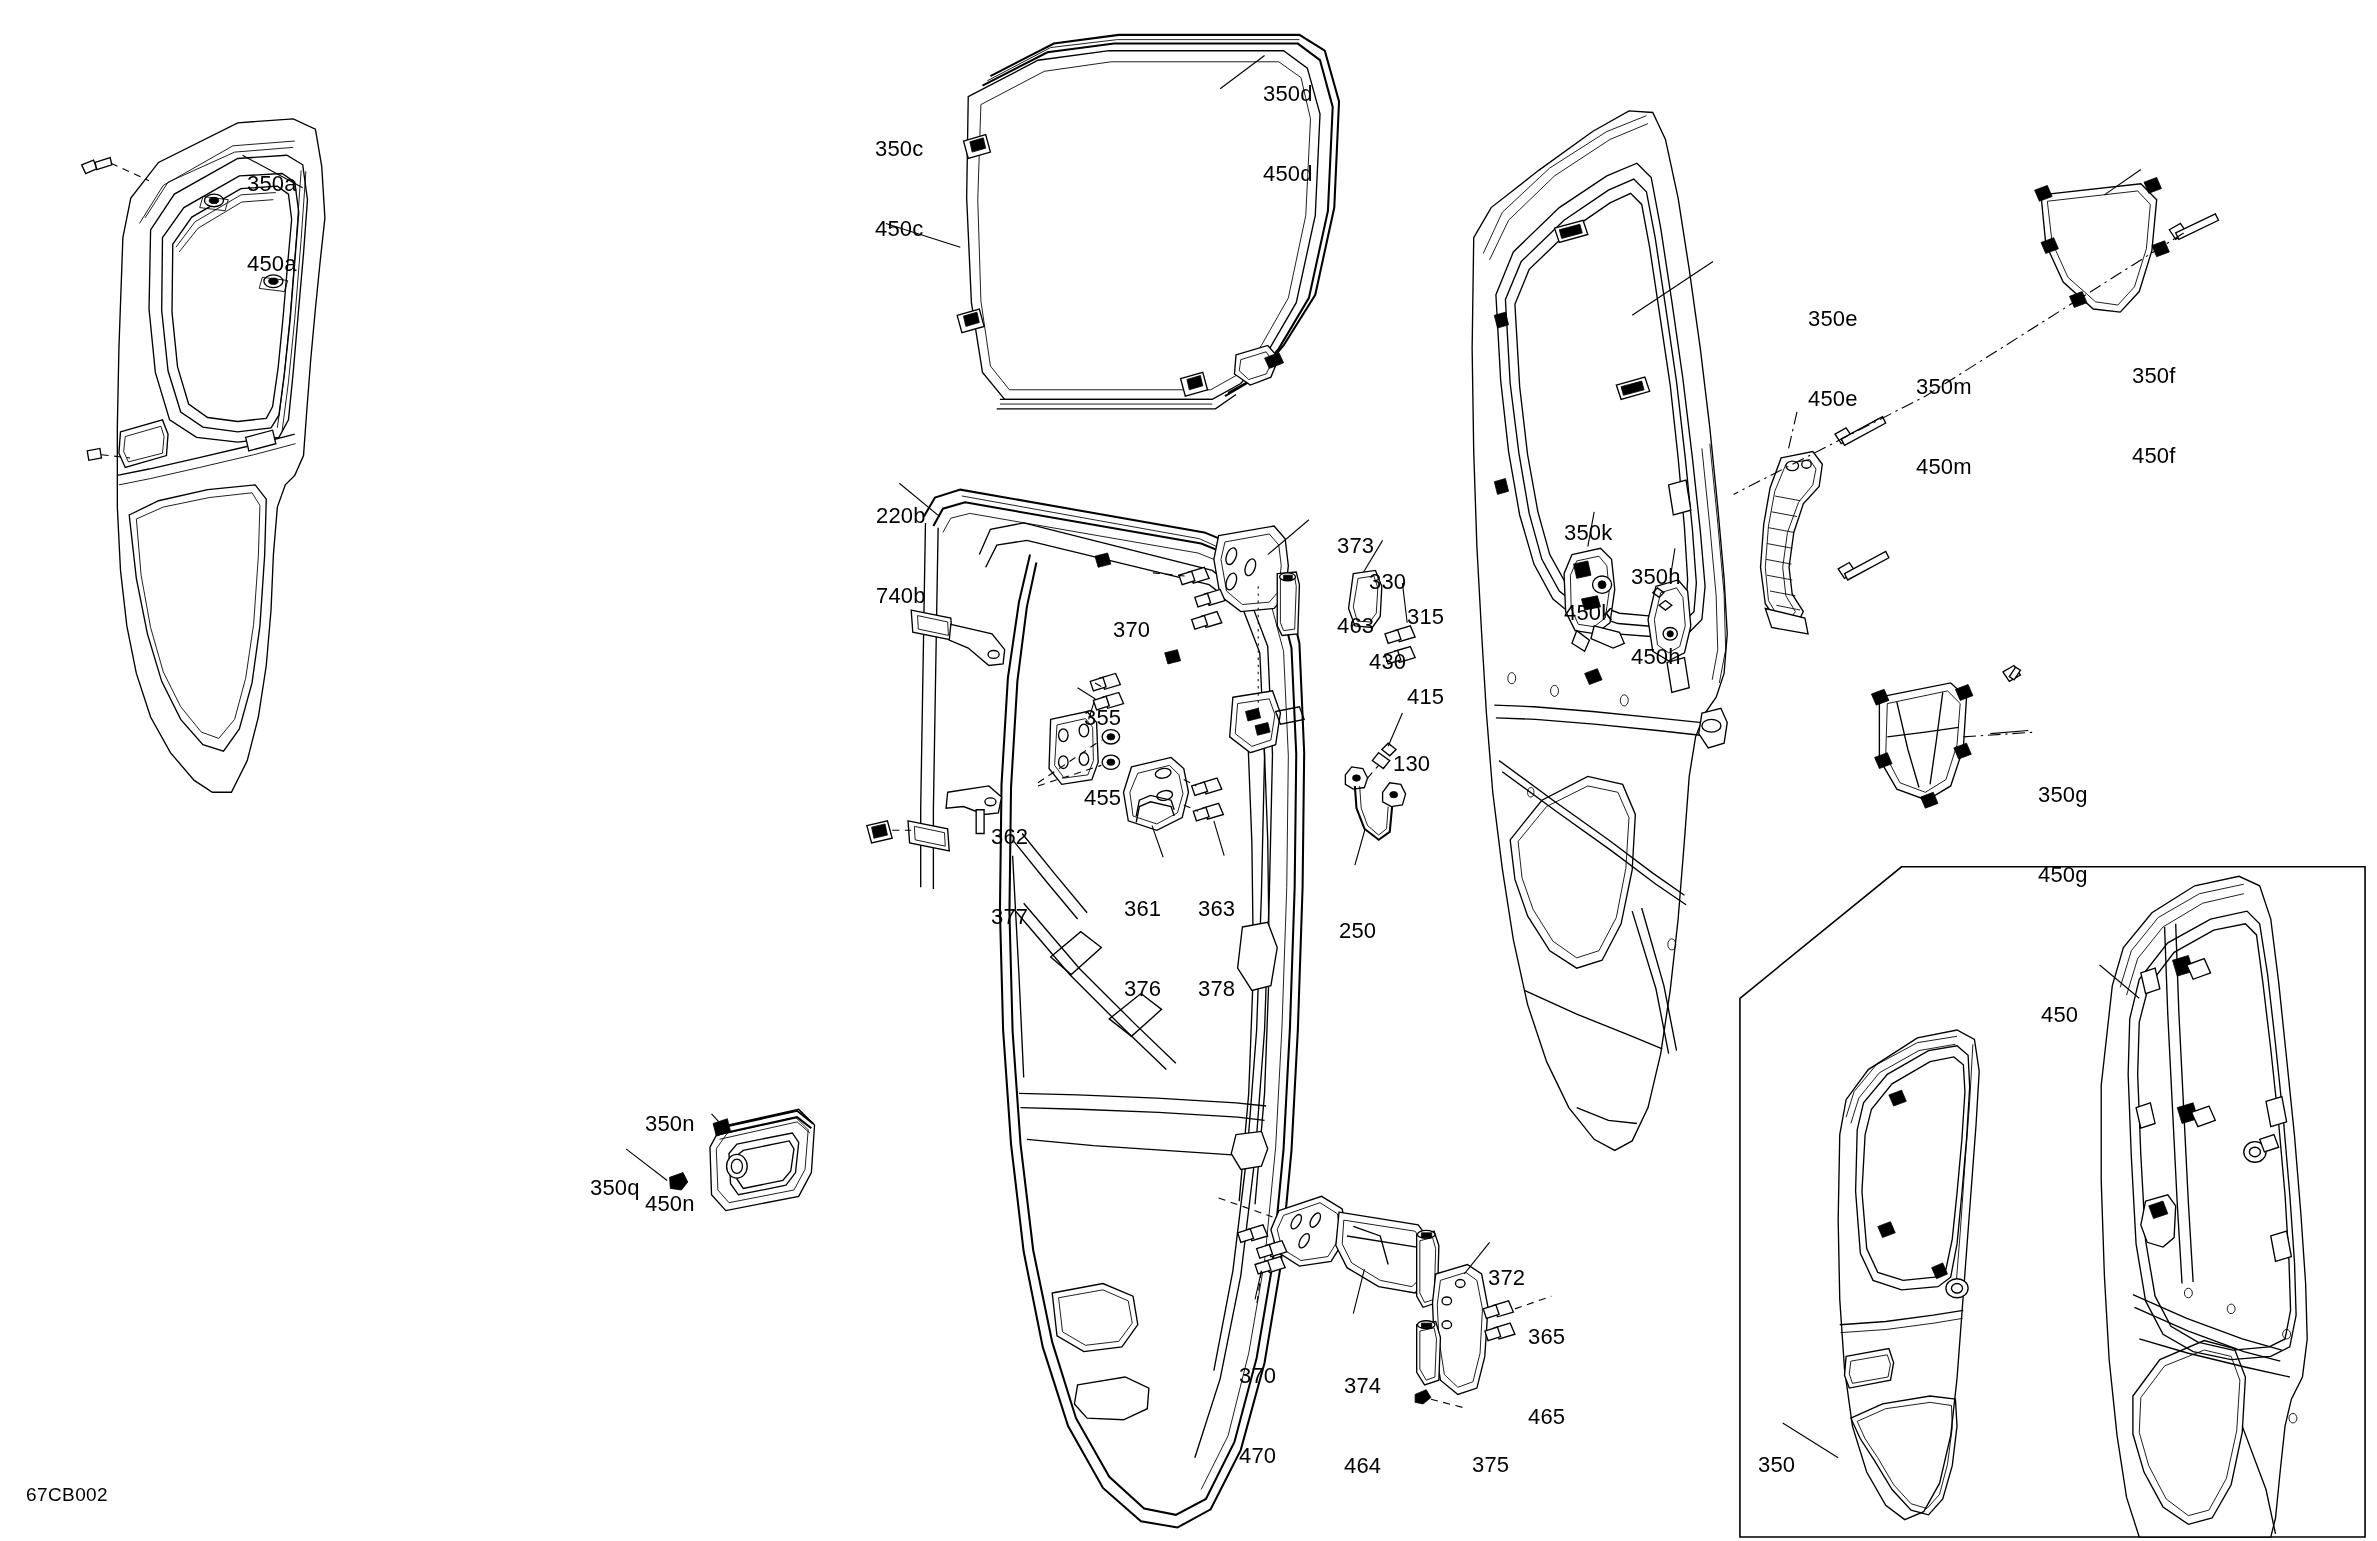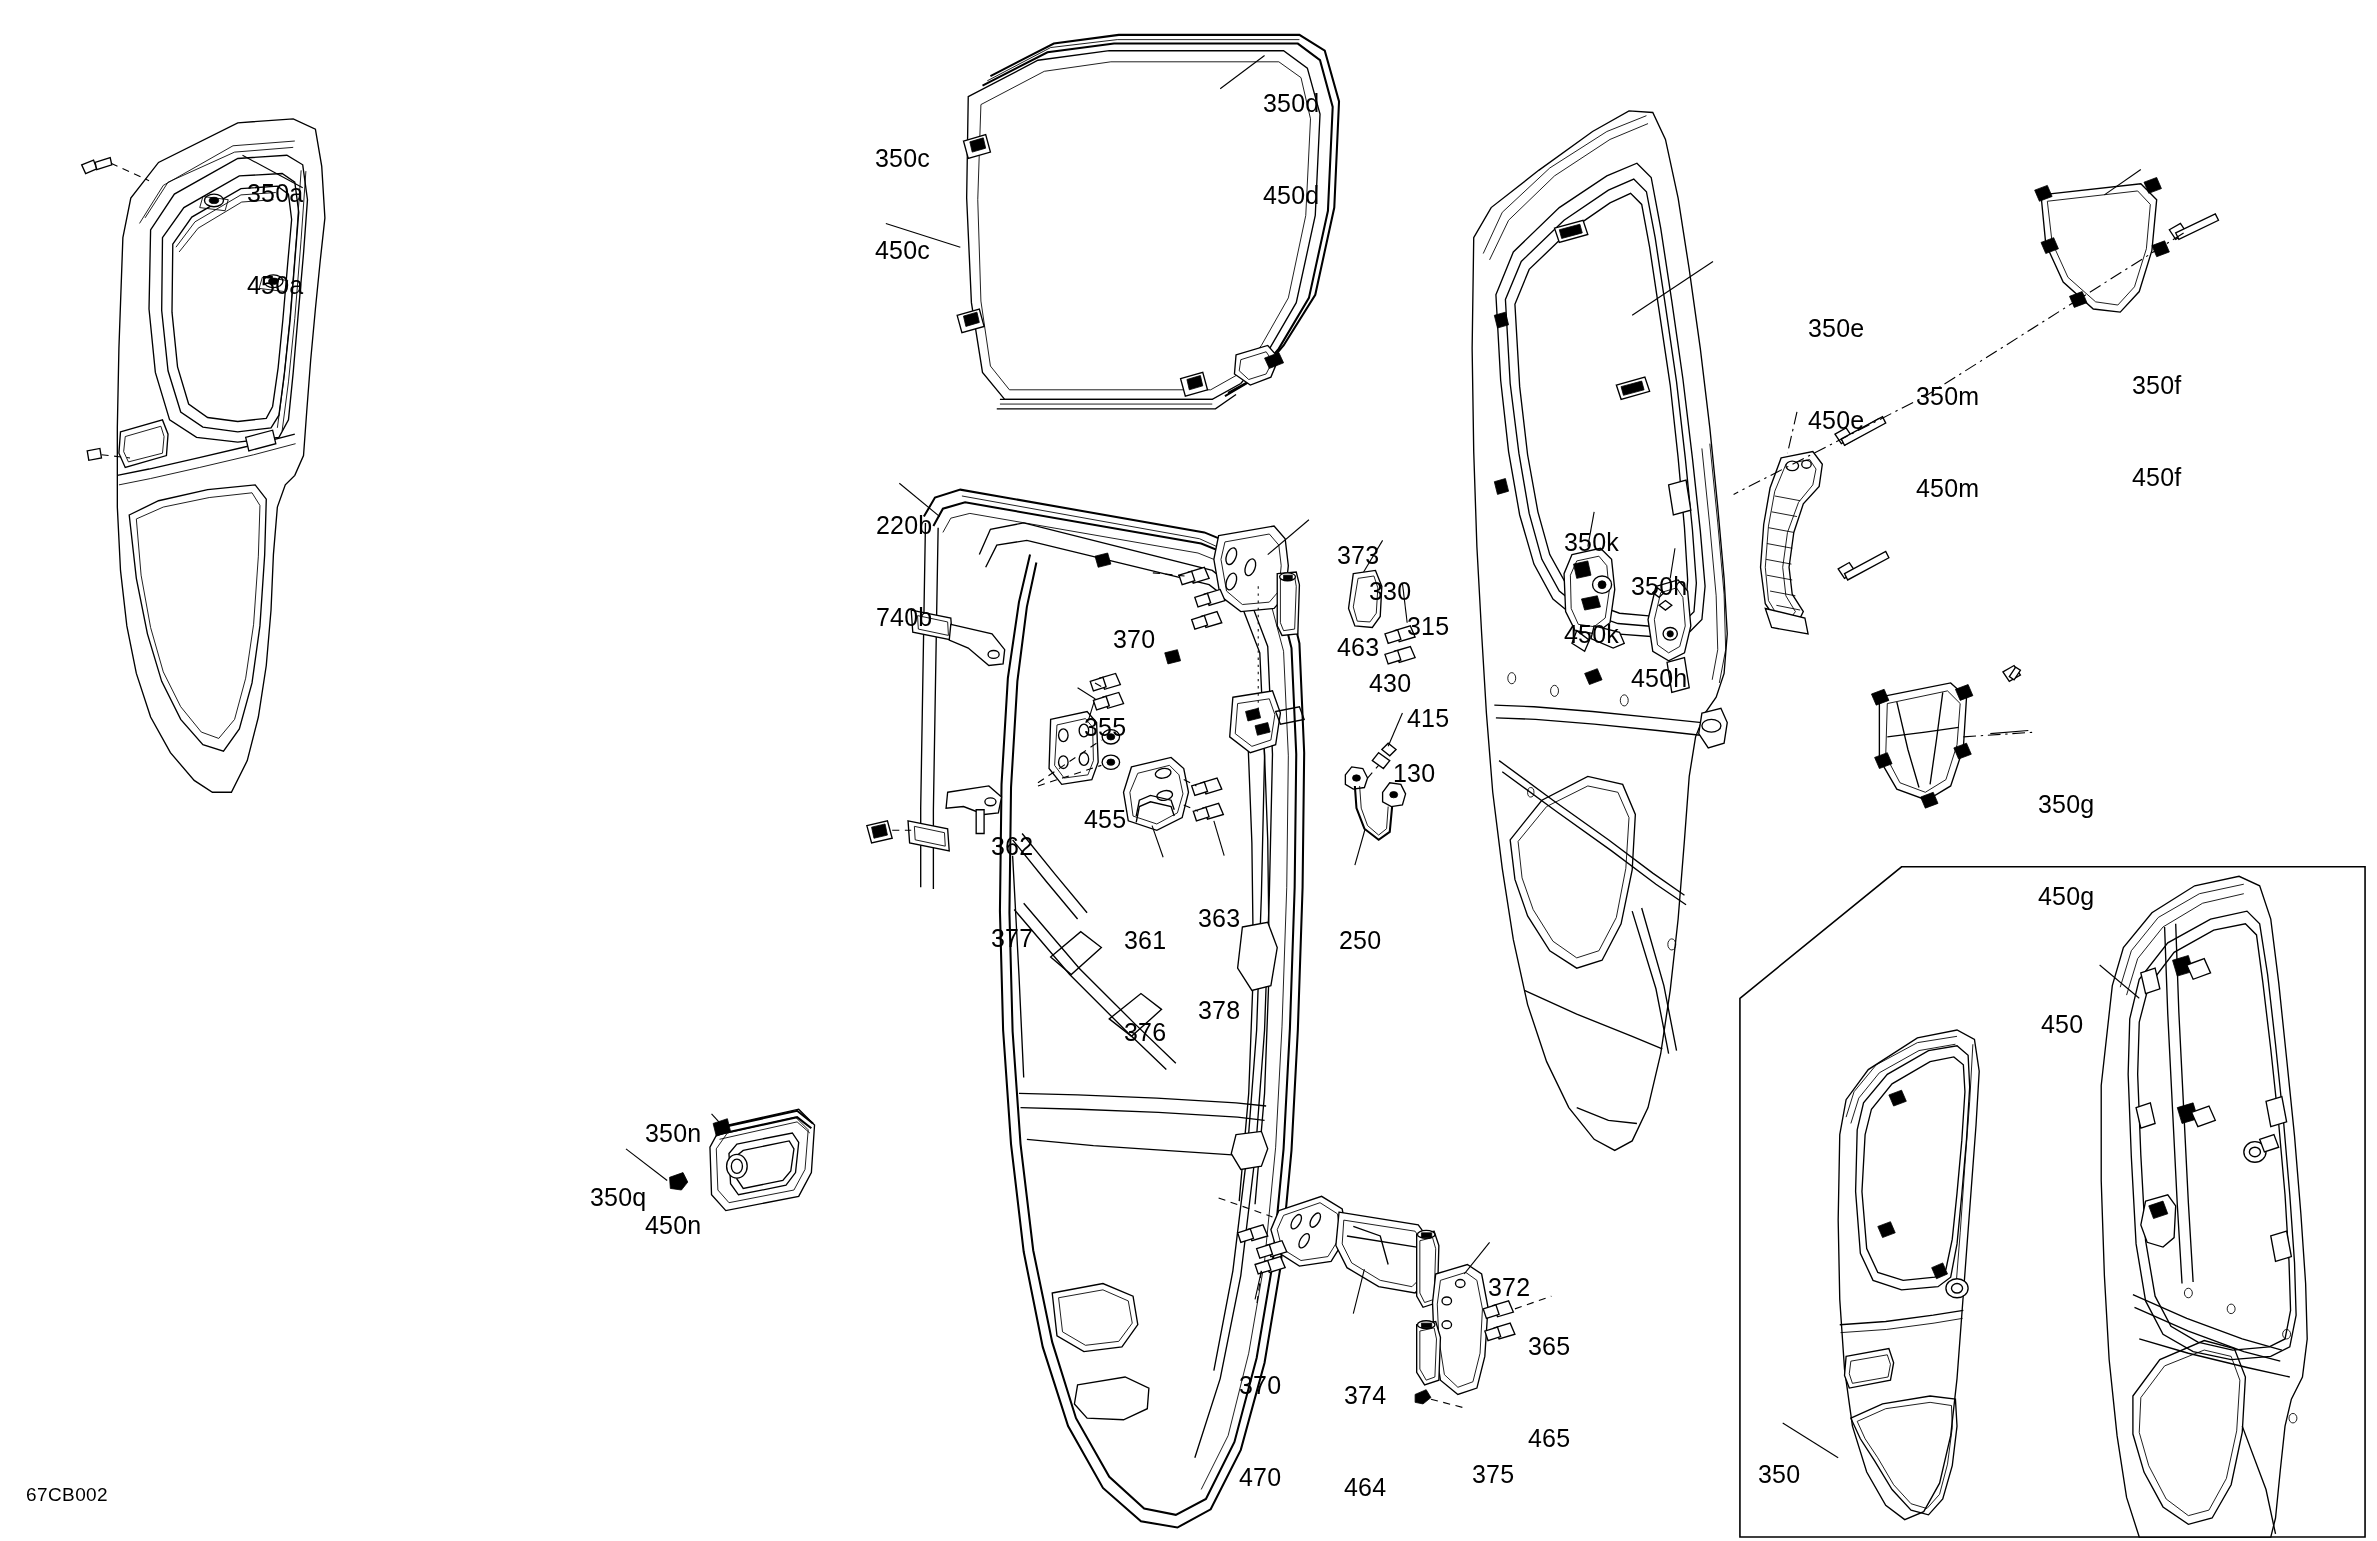--- a/index.html
+++ b/index.html
@@ -20,21 +20,21 @@
   }
   #artboard {
     position: absolute;
     inset: 0;
     width: 2377px;
     height: 1541px;
   }
   .callout {
     position: absolute;
     font-family: "Liberation Sans", sans-serif;
-    font-size: 25px;
+    font-size: 22px;
     line-height: 1.22;
     color: #000000;
     white-space: pre;
     letter-spacing: 0.2px;
     font-weight: 400;
   }
   .callout .ln { display: block; }
   #diagram-id {
     position: absolute;
     left: 26px;
@@ -834,21 +834,21 @@
   <div class="callout" style="left:1084px; top:651px;">
     <span class="ln">355</span>
     <span class="ln">455</span>
   </div>
 
   <div class="callout" style="left:991px; top:770px;">
     <span class="ln">362</span>
     <span class="ln">377</span>
   </div>
 
-  <div class="callout" style="left:1124px; top:864px;">
+  <div class="callout" style="left:1124px; top:842px;">
     <span class="ln">361</span>
     <span class="ln">376</span>
   </div>
 
   <div class="callout" style="left:1198px; top:842px;">
     <span class="ln">363</span>
     <span class="ln">378</span>
   </div>
 
   <div class="callout" style="left:1393px; top:697px;">

